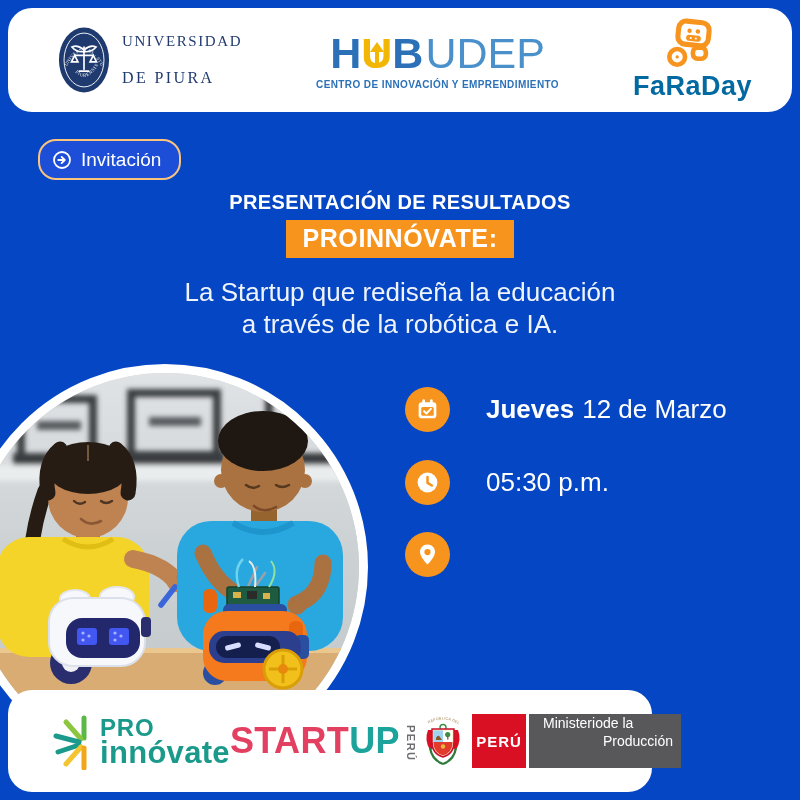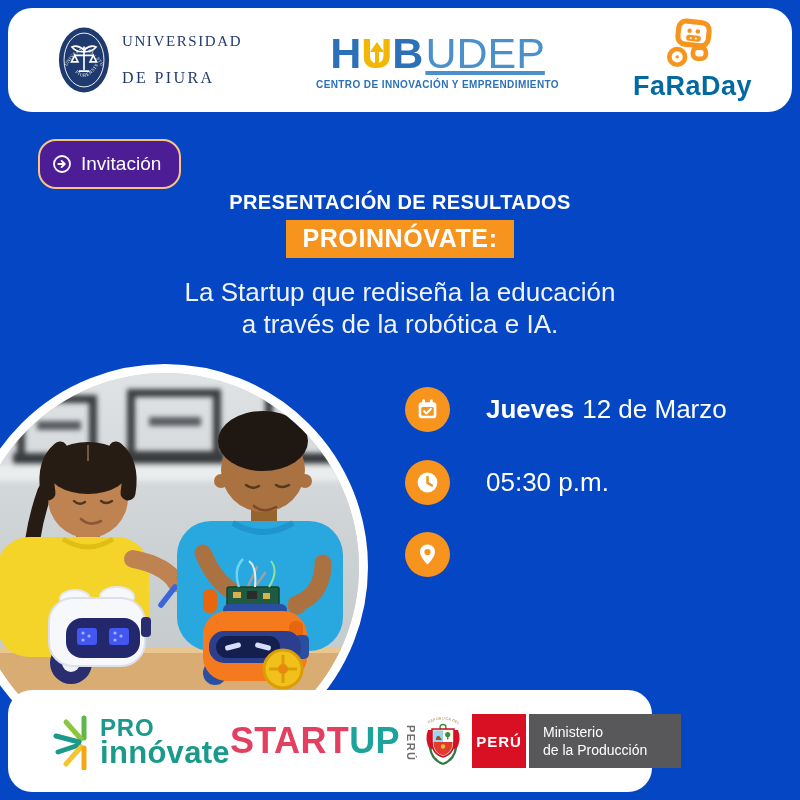--- a/index.html
+++ b/index.html
@@ -18,28 +18,28 @@
   .udep-text .l1 { font-size:15px; letter-spacing:1.6px; }
   .udep-text .l2 { font-size:16px; letter-spacing:2.4px; margin-top:19px; }
 
   .hub-logo { text-align:center; margin-top:2px; }
   .hub-word { font-size:43px; font-weight:700; line-height:1; white-space:nowrap; }
   .hub-word .blue { color:#2C71B8; }
   .hub-u-wrap { position:relative; display:inline-block; color:#F2B705; }
   .hub-arrow { position:absolute; left:50%; margin-left:-2px; bottom:9px; width:4px; height:15px; background:#F2B705; }
   .hub-arrow::before { content:""; position:absolute; left:-5px; top:-9px;
     border-left:7px solid transparent; border-right:7px solid transparent; border-bottom:10px solid #F2B705; }
-  .hub-suffix { color:#4A90CB; font-weight:400; margin-left:2px;text-decoration:underline; }
+  .hub-suffix { color:#4A90CB; font-weight:400; margin-left:2px; }
   .hub-tagline { font-size:10px; font-weight:700; color:#2C71B8; letter-spacing:0.4px; margin-top:4px; }
 
   .faraday-logo { display:flex; flex-direction:column; align-items:center; gap:3px; }
   .faraday-word { font-size:27px; font-weight:700; color:#0369a1; letter-spacing:0.5px; }
 
   
-  .badge { position:absolute; left:38px; top:139px; height:50px; background:#4c1d95;
+  .badge { position:absolute; left:38px; top:139px; height:41px; background:#1d4ed8;
     border:2px solid #FBC47E; border-radius:18px; display:flex; align-items:center;
     gap:9px; padding:0 18px 0 12px; color:#fff; font-size:19px; z-index:3; }
 
   
   .title-block { position:absolute; top:191px; left:0; width:100%; text-align:center; color:#fff; z-index:2; }
   .title-line { font-size:20px; font-weight:700; letter-spacing:0.4px; }
   .title-highlight { display:inline-block; margin-top:6px; background:#F7941D; color:#fff;
     font-weight:700; font-size:25px; letter-spacing:0.6px; padding:4px 16px 5px; }
 
   .subtitle { position:absolute; top:276px; left:0; width:100%; text-align:center;
@@ -78,21 +78,21 @@
   .su-start { color:#E23F61; }
   .su-up { color:#1BA39C; }
   .su-vert { writing-mode:vertical-rl; font-size:11px; font-weight:700; color:#6D6E71;
     letter-spacing:1.5px; margin-top:5px; }
 
   .gov-logo { display:flex; align-items:center; gap:3px; }
   .gov-coat { width:52px; height:58px; display:flex; align-items:center; justify-content:center; }
   .gov-red { width:54px; height:54px; background:#D91023; color:#fff; display:flex;
     align-items:center; justify-content:center; font-size:15px; font-weight:700; letter-spacing:1px; }
   .gov-gray { width:152px; height:54px; background:#58585B; color:#fff; display:flex;
-    flex-direction:column; justify-content:center; padding-left:14px; font-size:14px; line-height:18px; }
+    justify-content:center; padding-left:14px; font-size:14px; line-height:18px; }
 </style>
 </head>
 <body>
 
 <div class="canvas">
 
   <header class="header-card">
 
     <div class="udep-logo">
       <svg width="52" height="68" viewBox="0 0 56 72">

